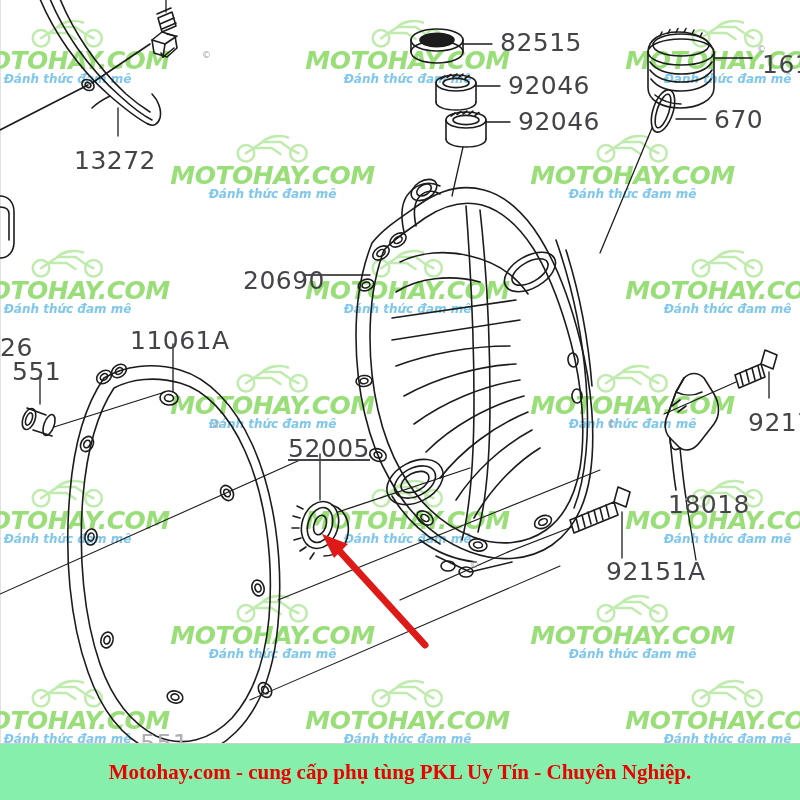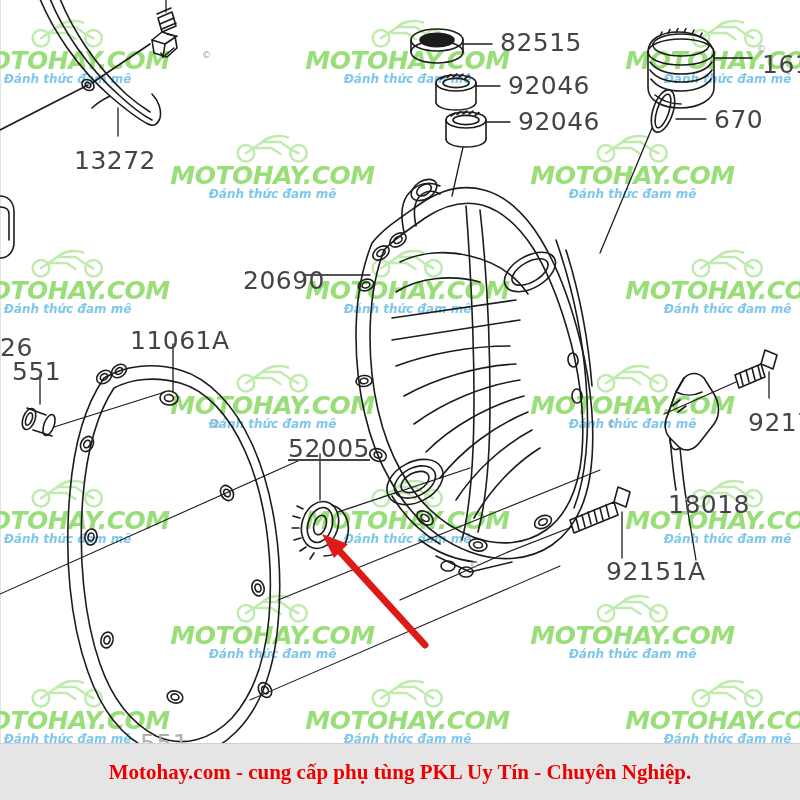--- a/index.html
+++ b/index.html
@@ -98,21 +98,21 @@
     width: 800px;
     height: 1px;
     background: #cfcfd4;
   }
   #banner {
     position: absolute;
     left: 0;
     top: 744px;
     width: 800px;
     height: 56px;
-    background: #e5e5e5;
+    background: #86efac;
     display: flex;
     align-items: center;
     justify-content: center;
   }
   #banner-text {
     font-family: "Liberation Serif", serif;
     font-weight: 700;
     font-size: 21px;
     color: #ee0000;
     white-space: nowrap;

